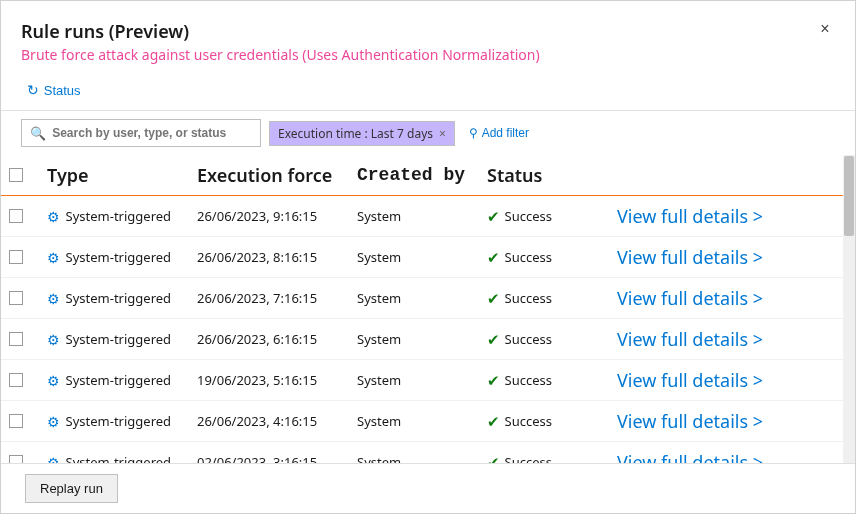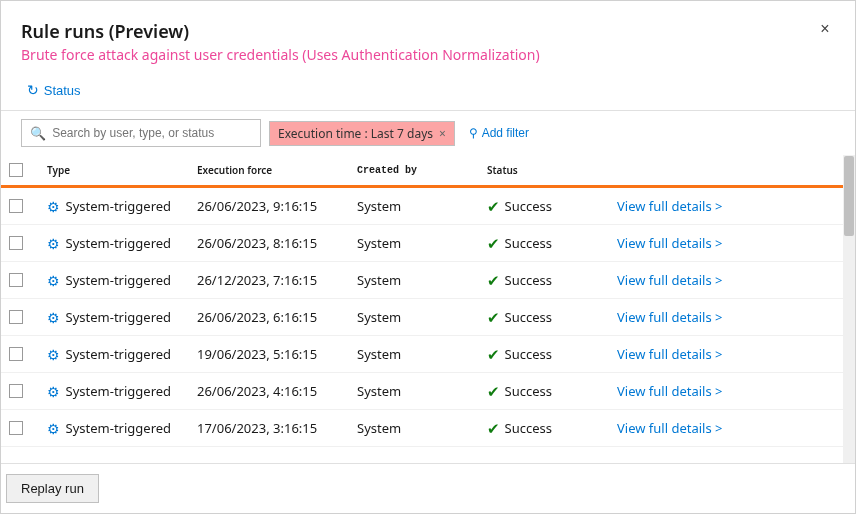--- a/index.html
+++ b/index.html
@@ -94,34 +94,35 @@
       width: 240px;
       background: #fff;
     }
     .search-box input {
       border: none;
       outline: none;
       font-size: 12px;
       color: #555;
       width: 100%;
       background: transparent;
+      font-weight: bold;
     }
     .search-icon-char {
       color: #666;
       font-size: 13px;
     }
     .filter-chip {
       display: flex;
       align-items: center;
       gap: 6px;
       border: 1px solid #c0c0c0;
       padding: 3px 8px;
       font-size: 12px;
       color: #333;
-      background: #fca5a5;
+      background: #c4b5fd;
     }
     .chip-close {
       cursor: pointer;
       color: #666;
       font-size: 12px;
     }
     .add-filter-btn {
       background: none;
       border: none;
       cursor: pointer;
@@ -160,23 +161,23 @@
       border-radius: 2px;
     }
     table {
       width: 100%;
       border-collapse: collapse;
     }
     thead th {
       text-align: left;
       padding: 8px 10px;
       font-weight: 600;
-      font-size: 10px;
+      font-size: 18px;
       color: #1a1a1a;
-      border-bottom: 3px solid #f97316;
+      border-bottom: 1px solid #f97316;
       background: #fff;
     }
     thead th:first-child {
       width: 36px;
       padding: 8px 8px;
     }
     tbody tr {
       border-bottom: 1px solid #f0f0f0;
     }
     tbody td {
@@ -214,25 +215,25 @@
       align-items: center;
       gap: 5px;
     }
     .success-icon {
       color: #107c10;
       font-size: 15px;
     }
     .view-link {
       color: #0078d4;
       text-decoration: none;
-      font-size: 13px;
+      font-size: 18px;
       cursor: pointer;
     }
     .footer {
-      padding: 10px 5px;
+      padding: 10px 24px;
       border-top: 1px solid #e0e0e0;
       display: flex;
       align-items: center;
     }
     .replay-btn {
       background: #f0f0f0;
       border: 1px solid #c0c0c0;
       padding: 6px 14px;
       font-size: 13px;
       cursor: pointer;
@@ -349,21 +350,21 @@
         <div class="checkbox-cell">
           <div class="cb"></div>
         </div>
       </td>
       <td>
         <div class="type-cell">
           <span class="gear-icon">⚙</span>
           <span>System-triggered</span>
         </div>
       </td>
-      <td>26/12/2023, 7:16:15</td>
+      <td>26/06/2023, 7:16:15</td>
       <td>System</td>
       <td>
         <div class="status-cell">
           <span class="success-icon">✔</span>
           <span>Success</span>
         </div>
       </td>
       <td>
         <a class="view-link" href="#">View full details &gt;</a>
       </td>
@@ -445,21 +446,21 @@
         <div class="checkbox-cell">
           <div class="cb"></div>
         </div>
       </td>
       <td>
         <div class="type-cell">
           <span class="gear-icon">⚙</span>
           <span>System-triggered</span>
         </div>
       </td>
-      <td>17/06/2023, 3:16:15</td>
+      <td>02/06/2023, 3:16:15</td>
       <td>System</td>
       <td>
         <div class="status-cell">
           <span class="success-icon">✔</span>
           <span>Success</span>
         </div>
       </td>
       <td>
         <a class="view-link" href="#">View full details &gt;</a>
       </td>

